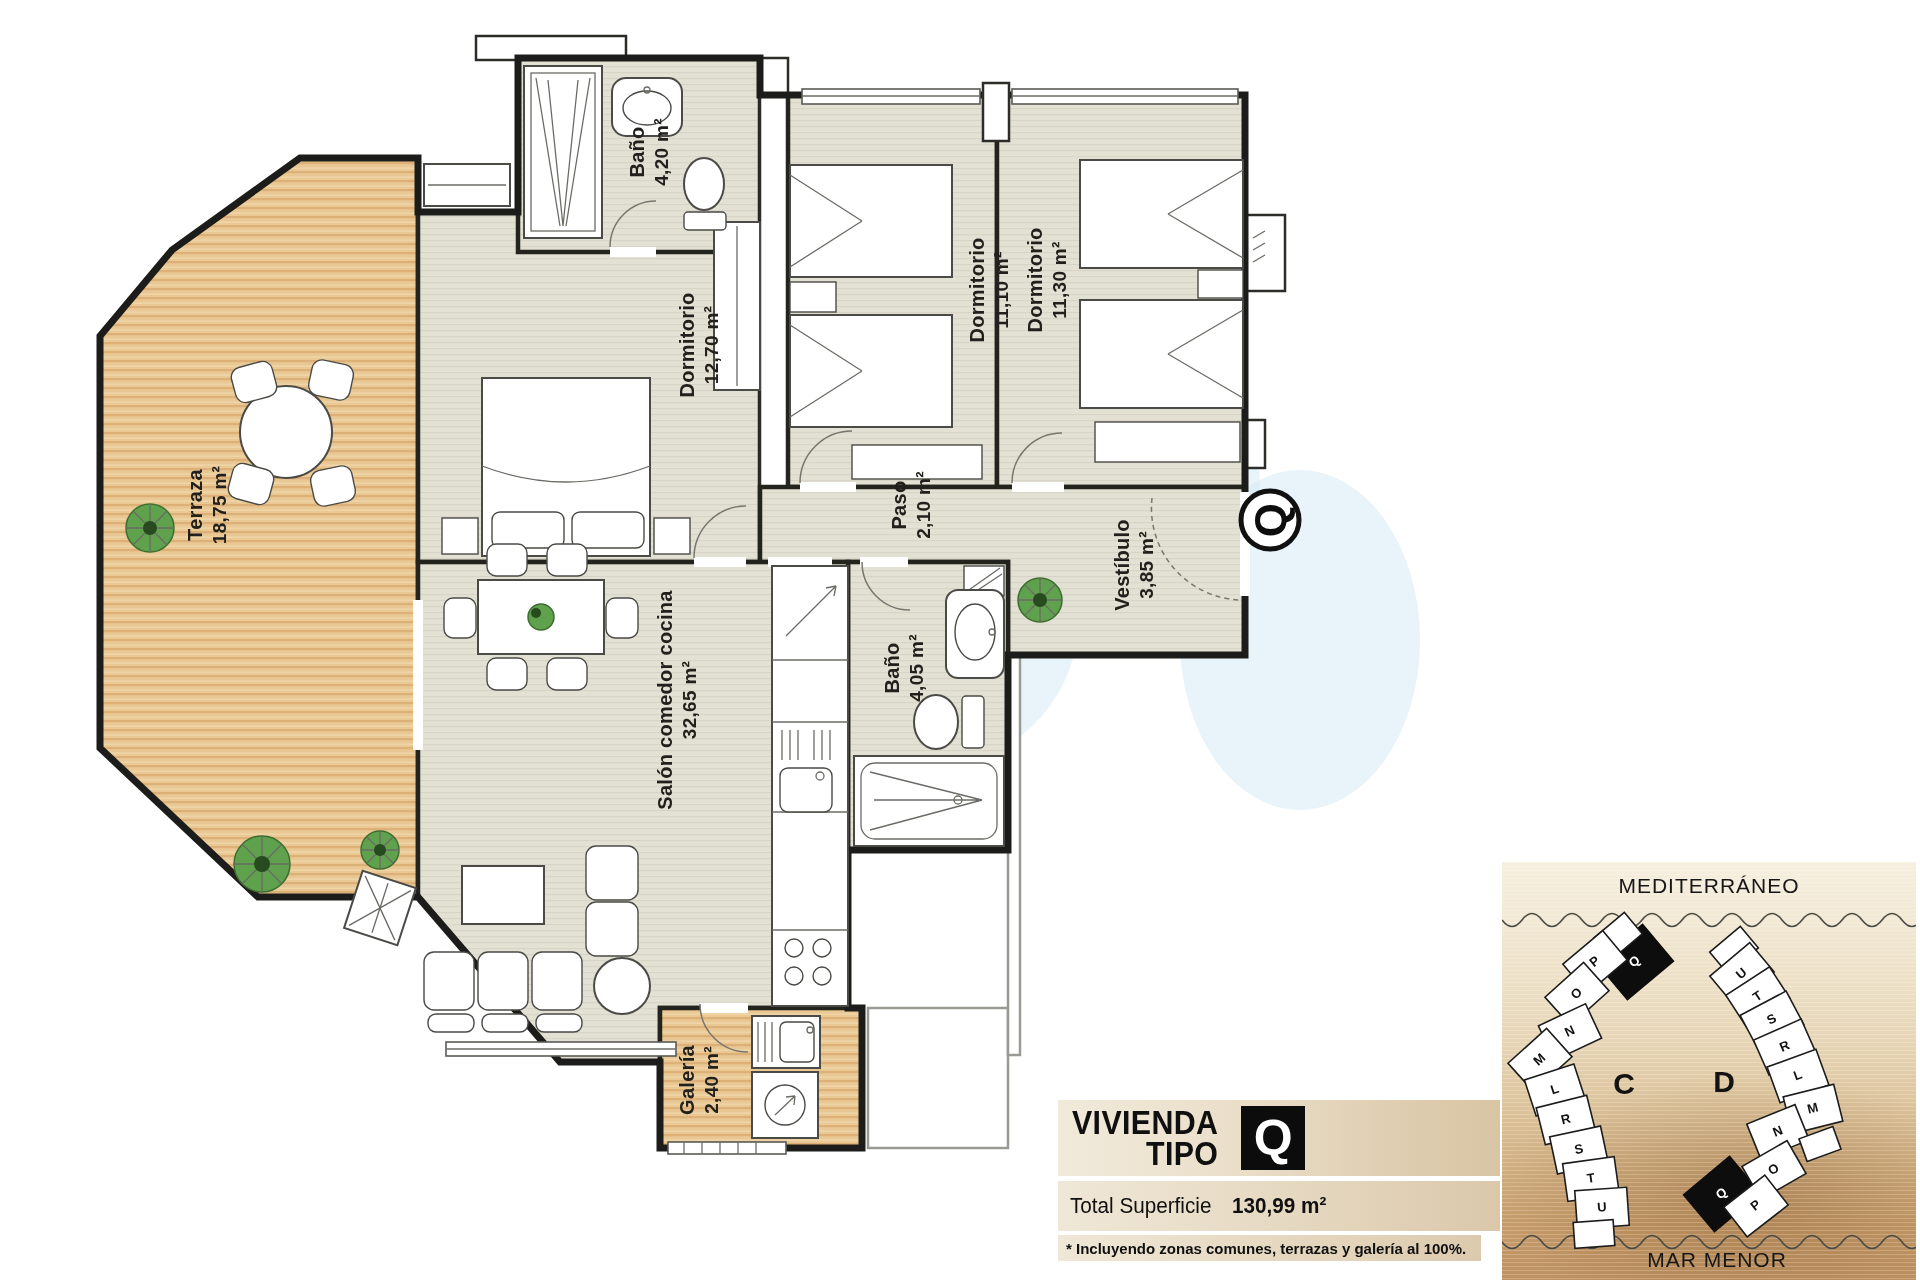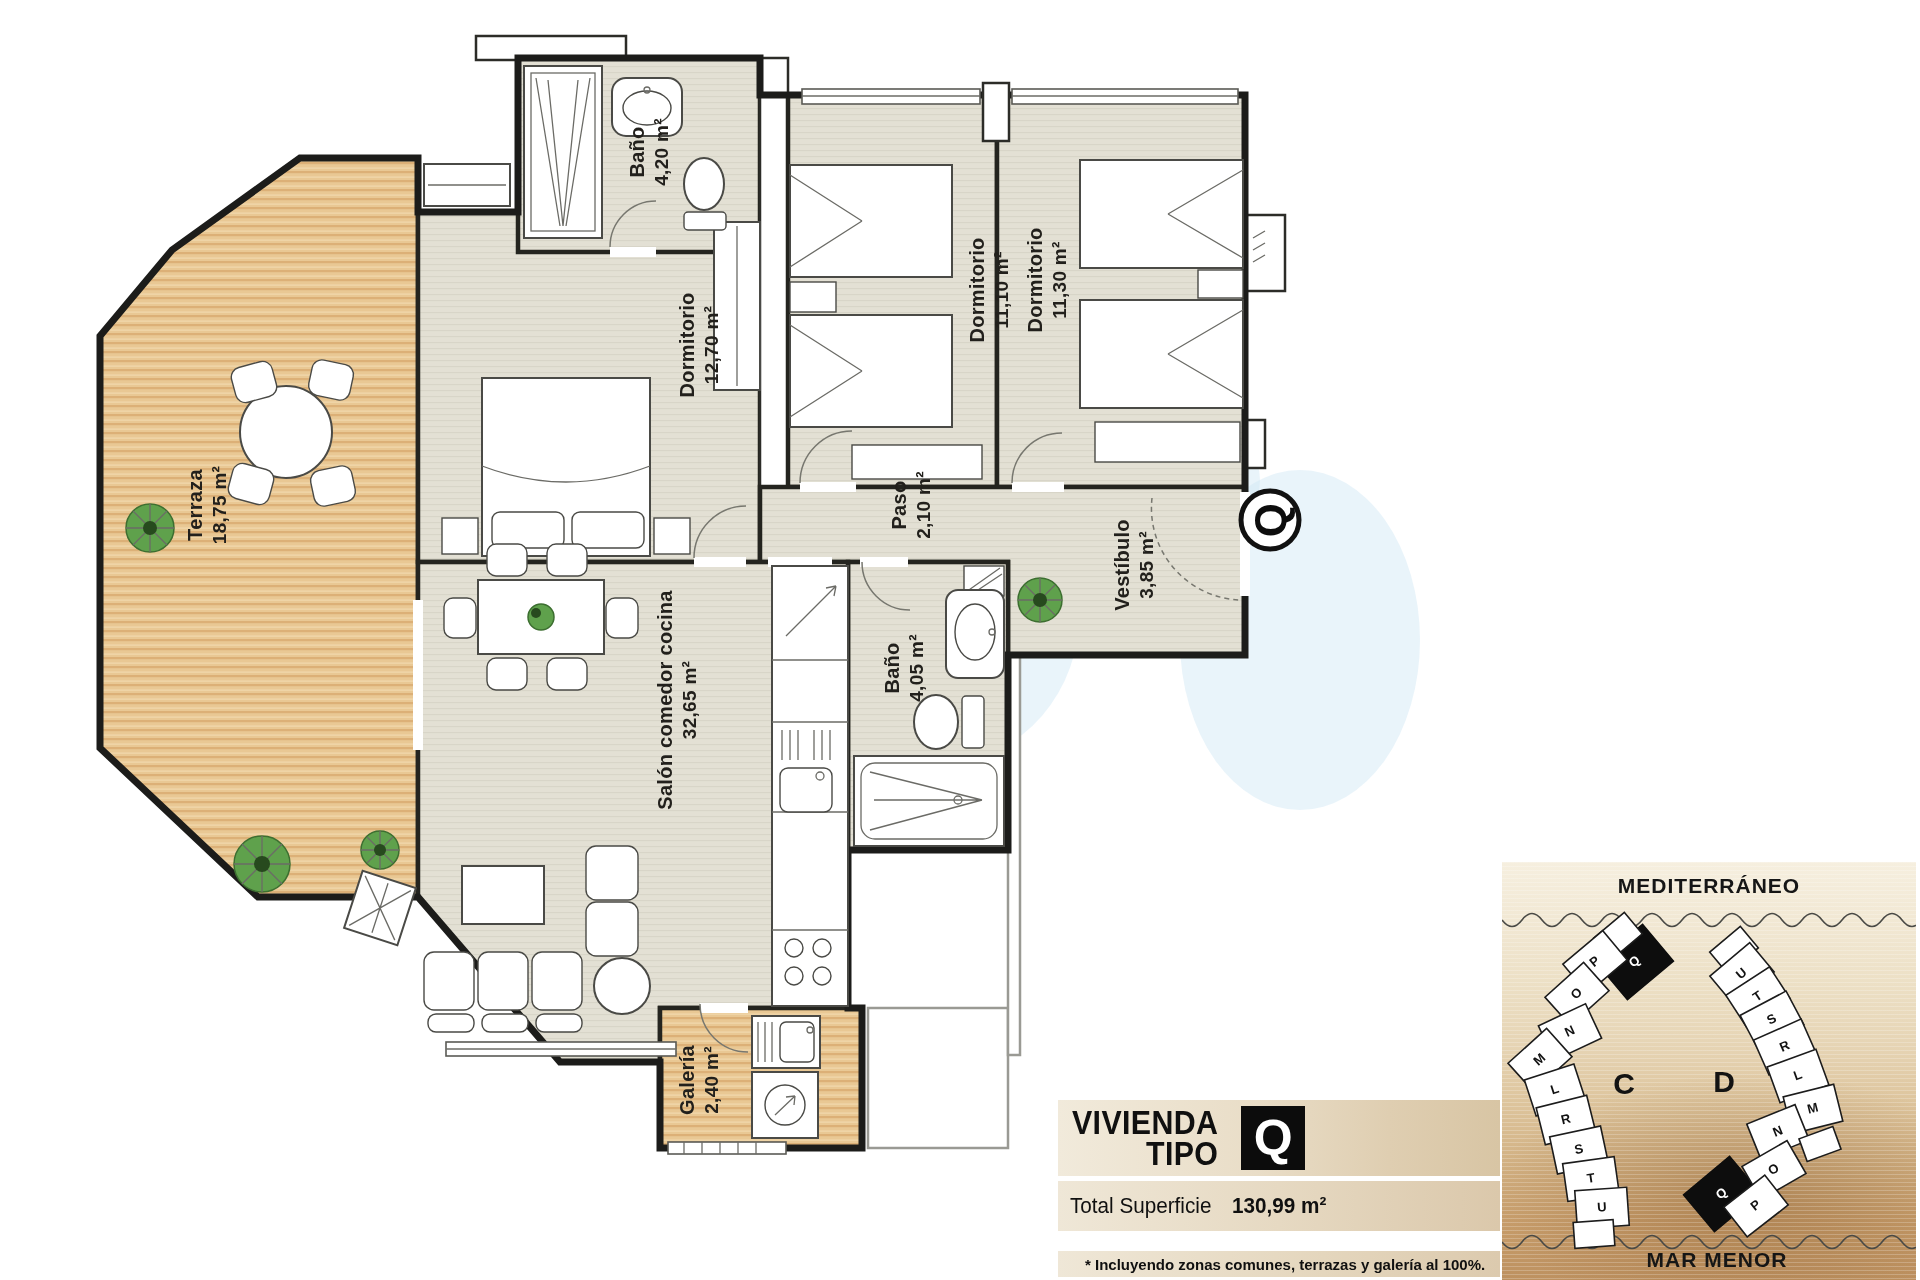--- a/index.html
+++ b/index.html
@@ -27,21 +27,21 @@
   .rname,.rarea{font-family:"Liberation Sans",sans-serif;font-weight:700;fill:#22201c;letter-spacing:.3px;}
   .rname{font-size:20px;} .rarea{font-size:19px;}
   .badge-t{font-family:"Liberation Sans",sans-serif;font-weight:700;font-size:44px;fill:#0d0d0d;text-anchor:middle;}
 
   
   .siteplan{position:absolute;left:1502px;top:862px;width:414px;height:418px;overflow:hidden;
     background:
       radial-gradient(90% 42% at 60% 80%, rgba(134,88,42,.40), rgba(134,88,42,0) 70%),
       linear-gradient(180deg,#f6efdf 0%,#f1e7d2 16%,#ecdfc4 30%,#e6d4b4 44%,#ddc49c 58%,#d2b183 72%,#c79d6b 86%,#bd9160 100%);}
   .sp-stripes{position:absolute;inset:0;background:repeating-linear-gradient(180deg,rgba(255,255,255,.22) 0 1px,rgba(255,255,255,0) 1px 4px);}
-  .sea-label{position:absolute;left:0;width:100%;text-align:center;font-weight:700;font-size:21px;letter-spacing:1px;color:#161616;}
+  .sea-label{position:absolute;left:0;width:100%;text-align:center;font-weight:400;font-size:21px;letter-spacing:1px;color:#161616;}
   .sea-label.top{top:12px;} .sea-label.bottom{bottom:8px;margin-left:8px;}
   .sp-svg{position:absolute;left:0;top:0;}
   .unit{fill:#ffffff;stroke:#1c1c1c;stroke-width:1.6;}
   .unit.black{fill:#0d0d0d;stroke:#0d0d0d;}
   .unit-t{font-family:"Liberation Sans",sans-serif;font-weight:700;font-size:13px;fill:#111;text-anchor:middle;dominant-baseline:middle;}
   .unit-t.white{fill:#fff;}
   .cluster-t{font-family:"Liberation Sans",sans-serif;font-weight:700;font-size:30px;fill:#131313;text-anchor:middle;}
   .wave{fill:none;stroke:#4a4a46;stroke-width:1.6;}
 
   
@@ -50,21 +50,21 @@
     background:linear-gradient(90deg,#f1eadb 0%,#e9ddc7 45%,#dfceb1 75%,#d8c5a4 100%);}
   .title-col{margin-left:14px;text-align:right;line-height:.95;transform:scaleX(.92);transform-origin:left center;}
   .title-line{display:block;font-weight:700;font-size:33px;letter-spacing:.4px;}
   .qbox{width:64px;height:64px;margin-left:10px;background:#0c0c0c;color:#fff;
     display:flex;align-items:center;justify-content:center;font-weight:700;font-size:50px;}
   .info-row2{display:flex;align-items:center;height:50px;margin-top:5px;padding-left:12px;
     background:linear-gradient(90deg,#efe7d7 0%,#e6d9c2 50%,#dbc8ab 100%);
     font-size:22px;transform-origin:left center;}
   .info-row2 .lbl{font-weight:400;transform:scaleX(.94);transform-origin:left center;white-space:pre;}
   .info-row2 .val{font-weight:700;margin-left:12px;transform:scaleX(.94);transform-origin:left center;}
-  .info-row3{height:26px;margin-top:20px;padding-left:27px;display:flex;align-items:center;width:415px;
+  .info-row3{height:26px;margin-top:4px;padding-left:8px;display:flex;align-items:center;width:415px;
     background:linear-gradient(90deg,#efe7d7 0%,#e4d6bd 60%,#dccaae 100%);
     font-size:15px;font-weight:700;}
 </style>
 </head>
 <body>
 
 <div class="stage">
 
 <svg class="plan-svg" width="1920" height="1280" viewBox="0 0 1920 1280">
   <defs>

